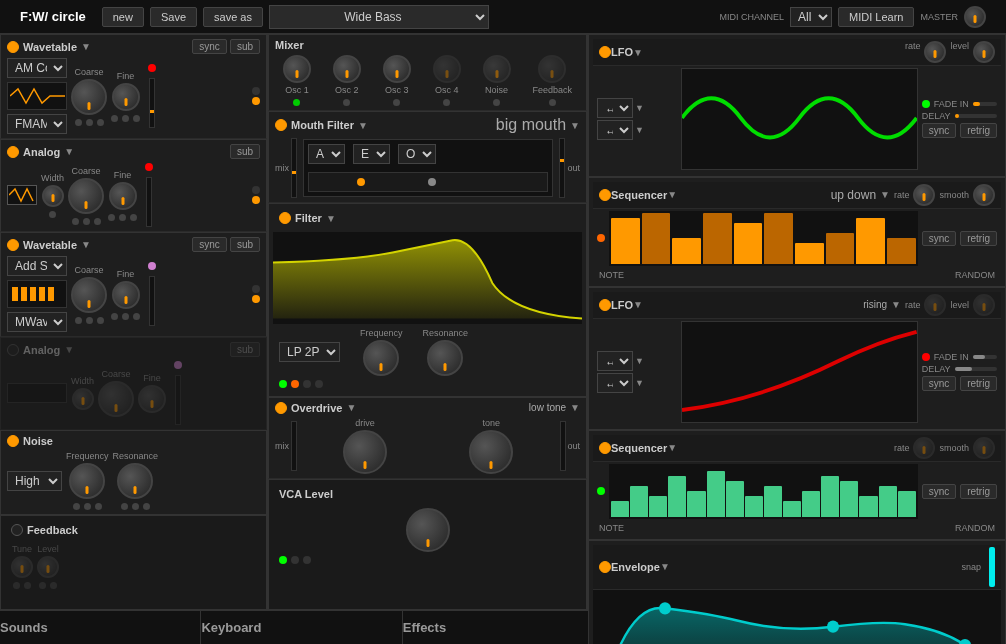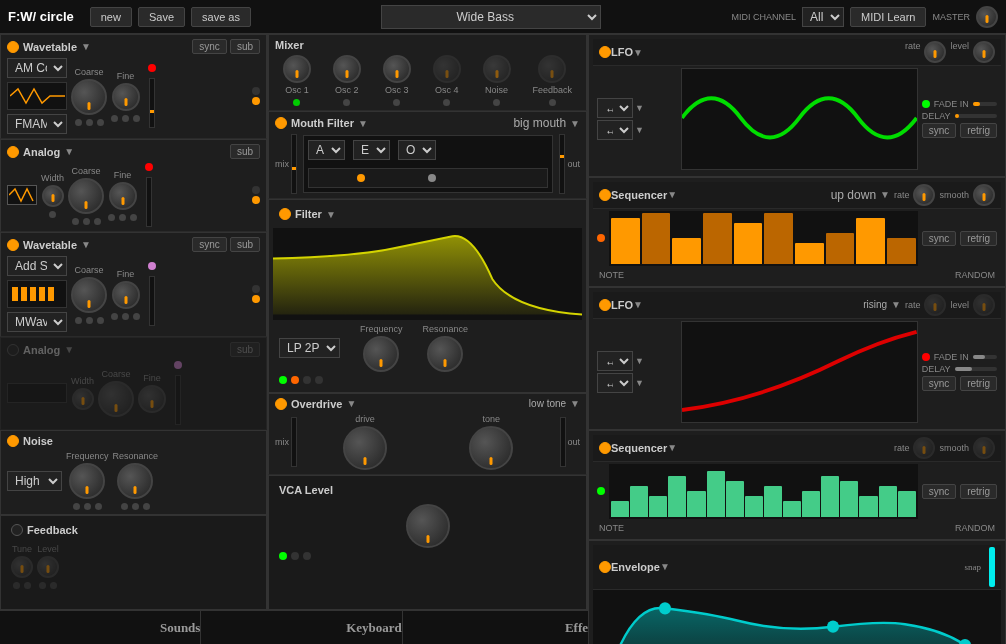--- a/index.html
+++ b/index.html
@@ -12,21 +12,21 @@
       height: 644px;
       overflow: hidden;
     }
 
     
     .toolbar {
       display: flex;
       align-items: center;
       background: #111;
       height: 34px;
-      padding: 0 8px;
+      padding: 0 20px;
       border-bottom: 1px solid #333;
       gap: 6px;
     }
     .toolbar-logo {
       color: #fff;
       font-size: 13px;
       font-weight: bold;
       margin-right: 10px;
     }
     .toolbar-btn {
@@ -182,27 +182,26 @@
     .bottom-nav {
       display: flex;
       background: #111;
       height: 34px;
       border-top: 1px solid #333;
     }
     .nav-item {
       flex: 1;
       display: flex;
       align-items: center;
-      justify-content: flex-end;
+      justify-content: flex-start;
       cursor: pointer;
       color: #999;
       font-size: 13px;
       font-weight: bold;
       border-right: 1px solid #333;
-      font-family: Liberation Serif, serif;
     }
 
     
     .lfo-wave {
       background: #111;
       border: 1px solid #333;
       flex: 1;
       min-height: 50px;
       position: relative;
       overflow: hidden;
@@ -313,21 +312,21 @@
     .disabled { opacity: 0.4; }
   </style>
 </head>
 <body>
 
 <div class="toolbar">
   <span class="toolbar-logo">F:W/ circle</span>
   <button class="toolbar-btn">new</button>
   <button class="toolbar-btn">Save</button>
   <button class="toolbar-btn">save as</button>
-  <div style="flex:1; display:flex; justify-content:center;">
+  <div style="flex:1; display:flex; justify-content:flex-start;">
     <select class="preset-select">
       <option>Wide Bass</option>
     </select>
   </div>
   <div class="midi-section">
     <span style="font-size:9px; color:#888;">MIDI CHANNEL</span>
     <select class="mini-select">
       <option>All</option>
     </select>
     <button class="toolbar-btn">MIDI Learn</button>
@@ -646,21 +645,21 @@
         </div>
       </div>
     </div>
 
     <div class="module module-section" style="flex:0 0 auto;">
       <div class="module-header">
         <span class="power-btn on"></span>
         <span class="module-title">Mouth Filter</span>
         <span style="color:#888; font-size:10px;">▼</span>
         <div style="margin-left:auto; display:flex; align-items:center; gap:4px;">
-          <span style="color:#aaa; font-size:12px;margin-left:40px;">big mouth</span>
+          <span style="color:#aaa; font-size:16px;margin-left:40px;">big mouth</span>
           <span style="color:#888; font-size:10px;">▼</span>
         </div>
       </div>
       <div class="row" style="gap:2px;">
         <span style="font-size:9px; color:#888;">mix</span>
         <div style="width:6px; height:60px; background:#111; border:1px solid #333; position:relative; margin-right:4px;">
           <div style="position:absolute; bottom:40%; width:100%; height:3px; background:#f90;"></div>
         </div>
         <div style="flex:1; background:#111; border:1px solid #333; padding:4px; display:flex; flex-direction:column; gap:4px;">
           <div class="row" style="gap:8px;">
@@ -964,21 +963,21 @@
           <span style="font-size:9px; color:#888;">NOTE</span>
           <span style="font-size:9px; color:#888; margin-left:auto;">RANDOM</span>
         </div>
       </div>
 
       <div class="module env-section" style="flex:1; display:flex; flex-direction:column;">
         <div class="section-title-row">
           <span class="power-btn on"></span>
           <span class="module-title">Envelope</span>
           <span style="color:#888; font-size:10px;">▼</span>
-          <div style="margin-left:auto; display:flex; align-items:center; gap:4px;font-family:Liberation Serif, serif;">
+          <div style="margin-left:auto; display:flex; align-items:center; gap:4px;">
             <span style="font-size:9px; color:#888;">snap</span>
             <div style="width:6px; height:40px; background:#0ee; border-radius:2px; margin-left:4px;"></div>
           </div>
         </div>
 
         <div class="env-display">
           <svg width="100%" height="100%" viewBox="0 0 340 90" preserveAspectRatio="none">
             <defs>
               <linearGradient id="envGrad" x1="0" y1="0" x2="0" y2="1">
                 <stop offset="0%" stop-color="#0bb" stop-opacity="0.5"></stop>

